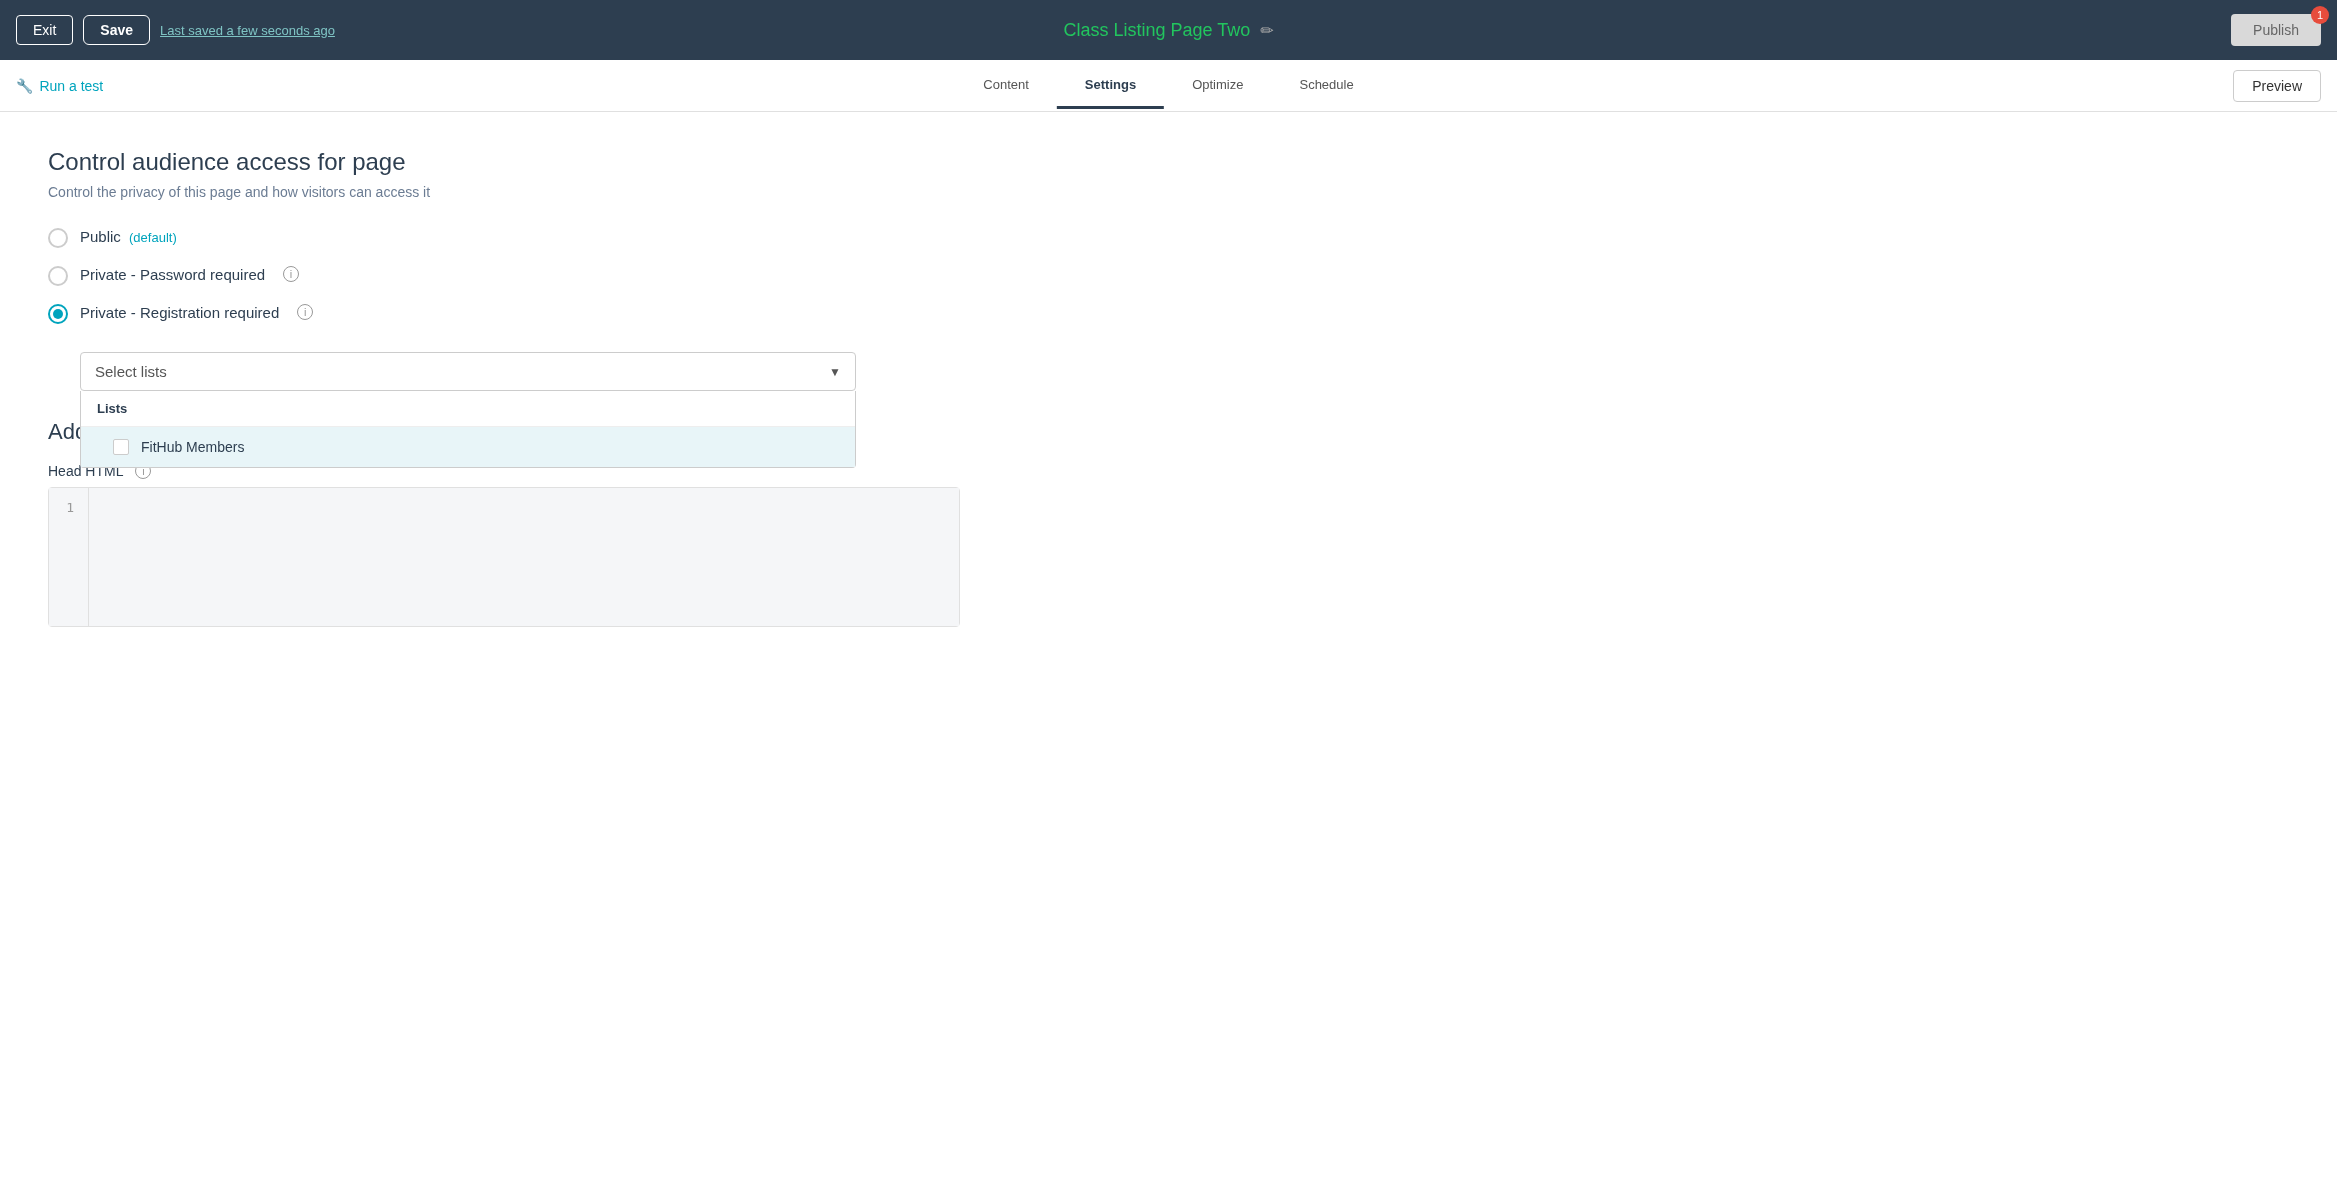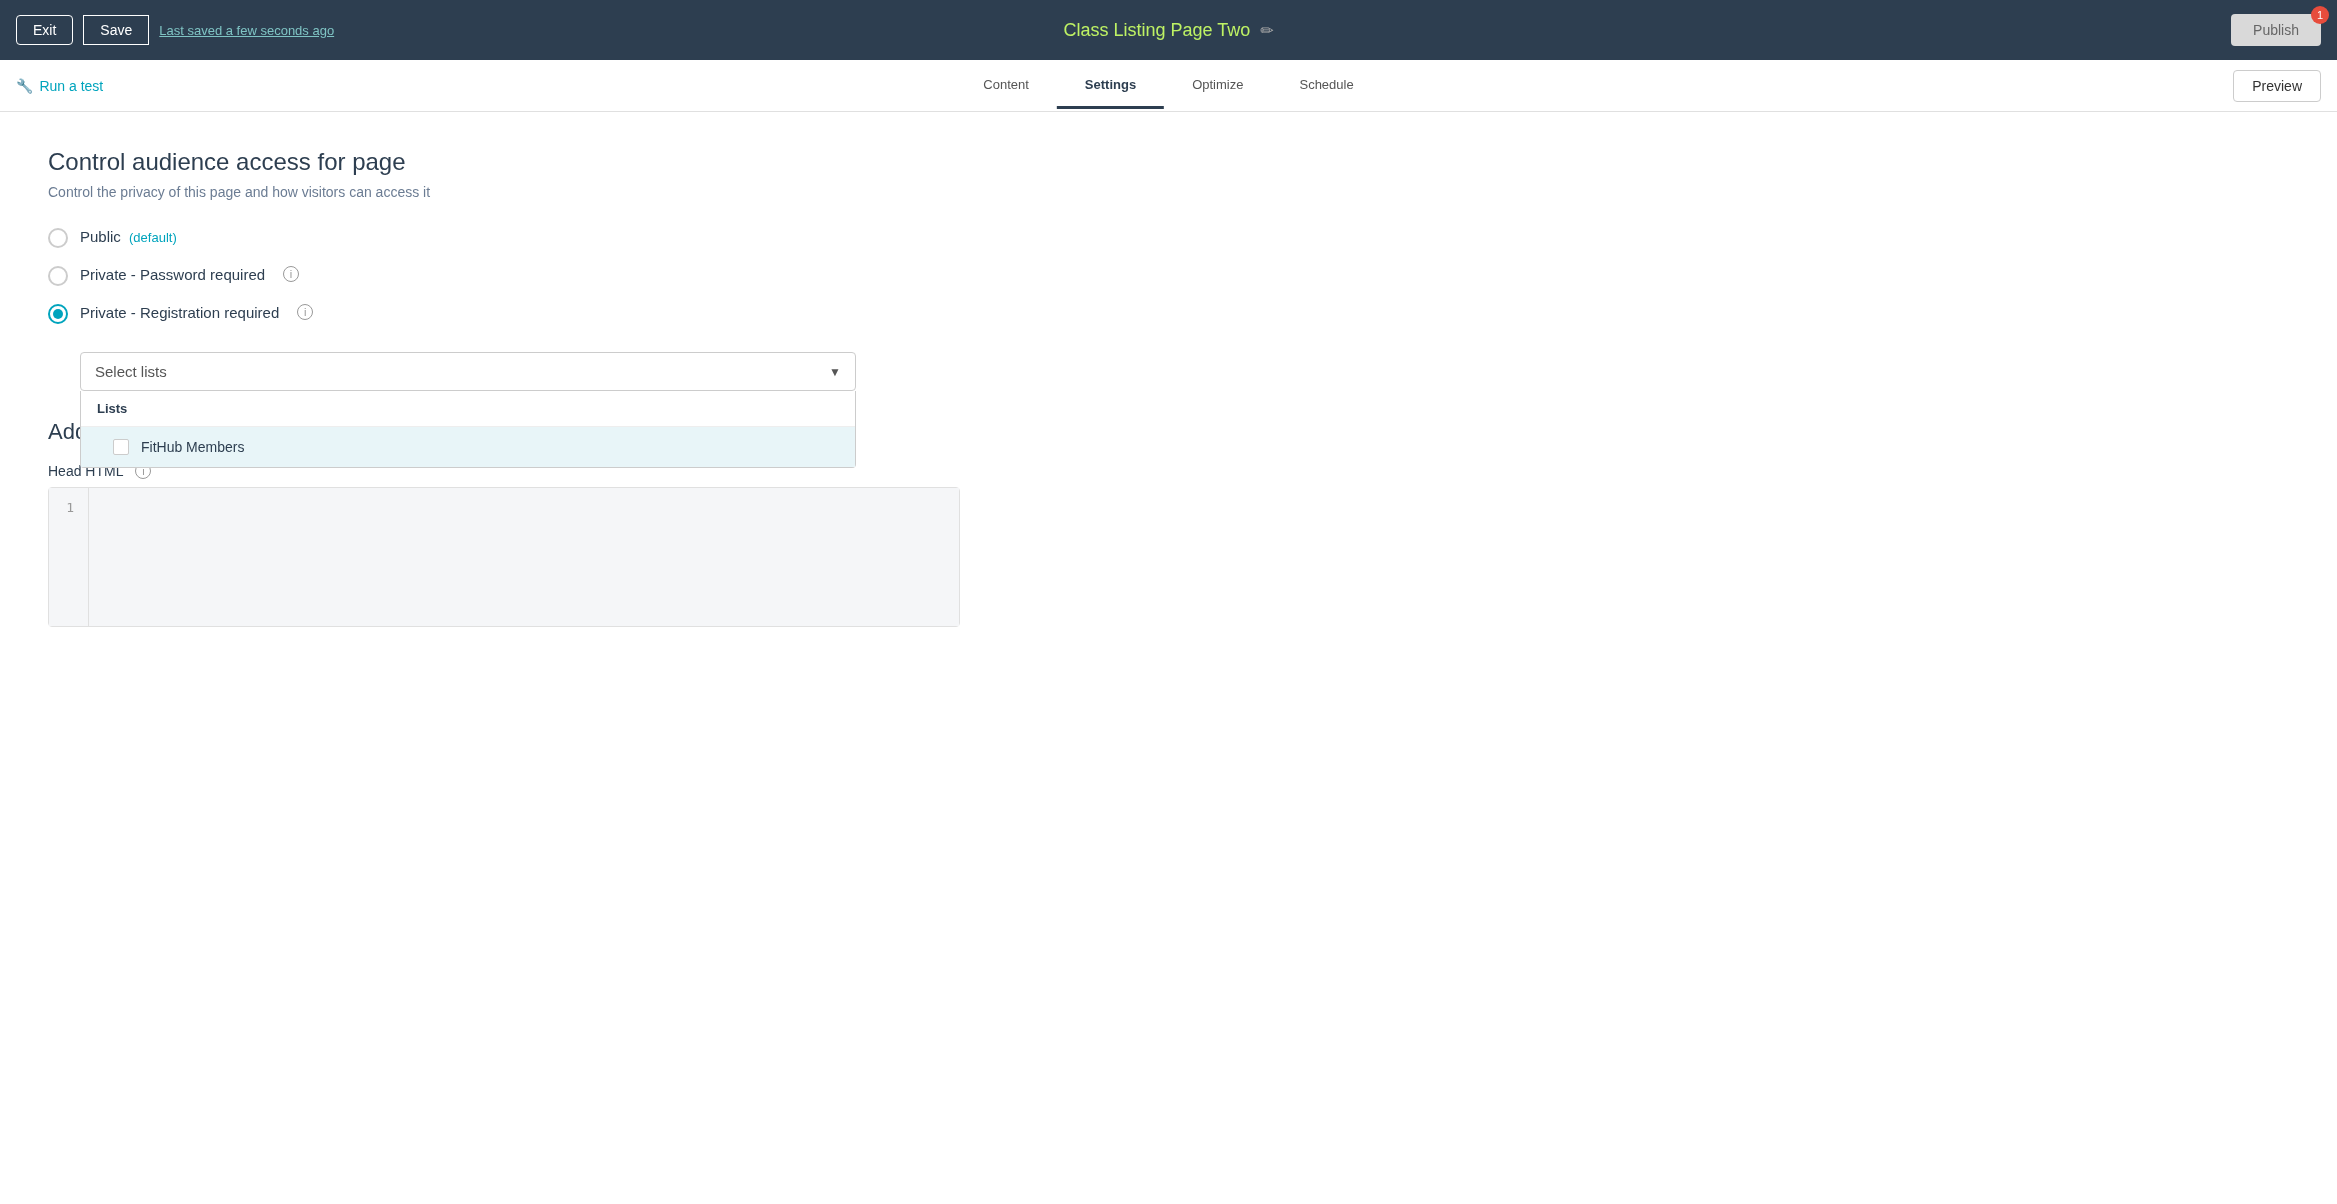--- a/index.html
+++ b/index.html
@@ -32,32 +32,33 @@
       padding: 6px 16px;
       border-radius: 4px;
       cursor: pointer;
       font-size: 14px;
     }
     .btn-save {
       background: transparent;
       border: 1px solid #fff;
       color: #fff;
       padding: 6px 16px;
-      border-radius: 0;
-      cursor: pointer;
-      font-size: 14px;
+      border-radius: 6px;
+      cursor: pointer;
+      font-size: 14px;
+      font-weight: bold;
     }
     .last-saved {
       color: #7fc4c4;
       font-size: 13px;
       text-decoration: underline;
       cursor: pointer;
     }
     .page-title {
-      color: #bef264;
+      color: #22c55e;
       font-size: 18px;
       font-weight: 500;
     }
     .edit-icon {
       color: #aaa;
       cursor: pointer;
       font-size: 16px;
     }
     .btn-publish {
       background: #d9d9d9;

